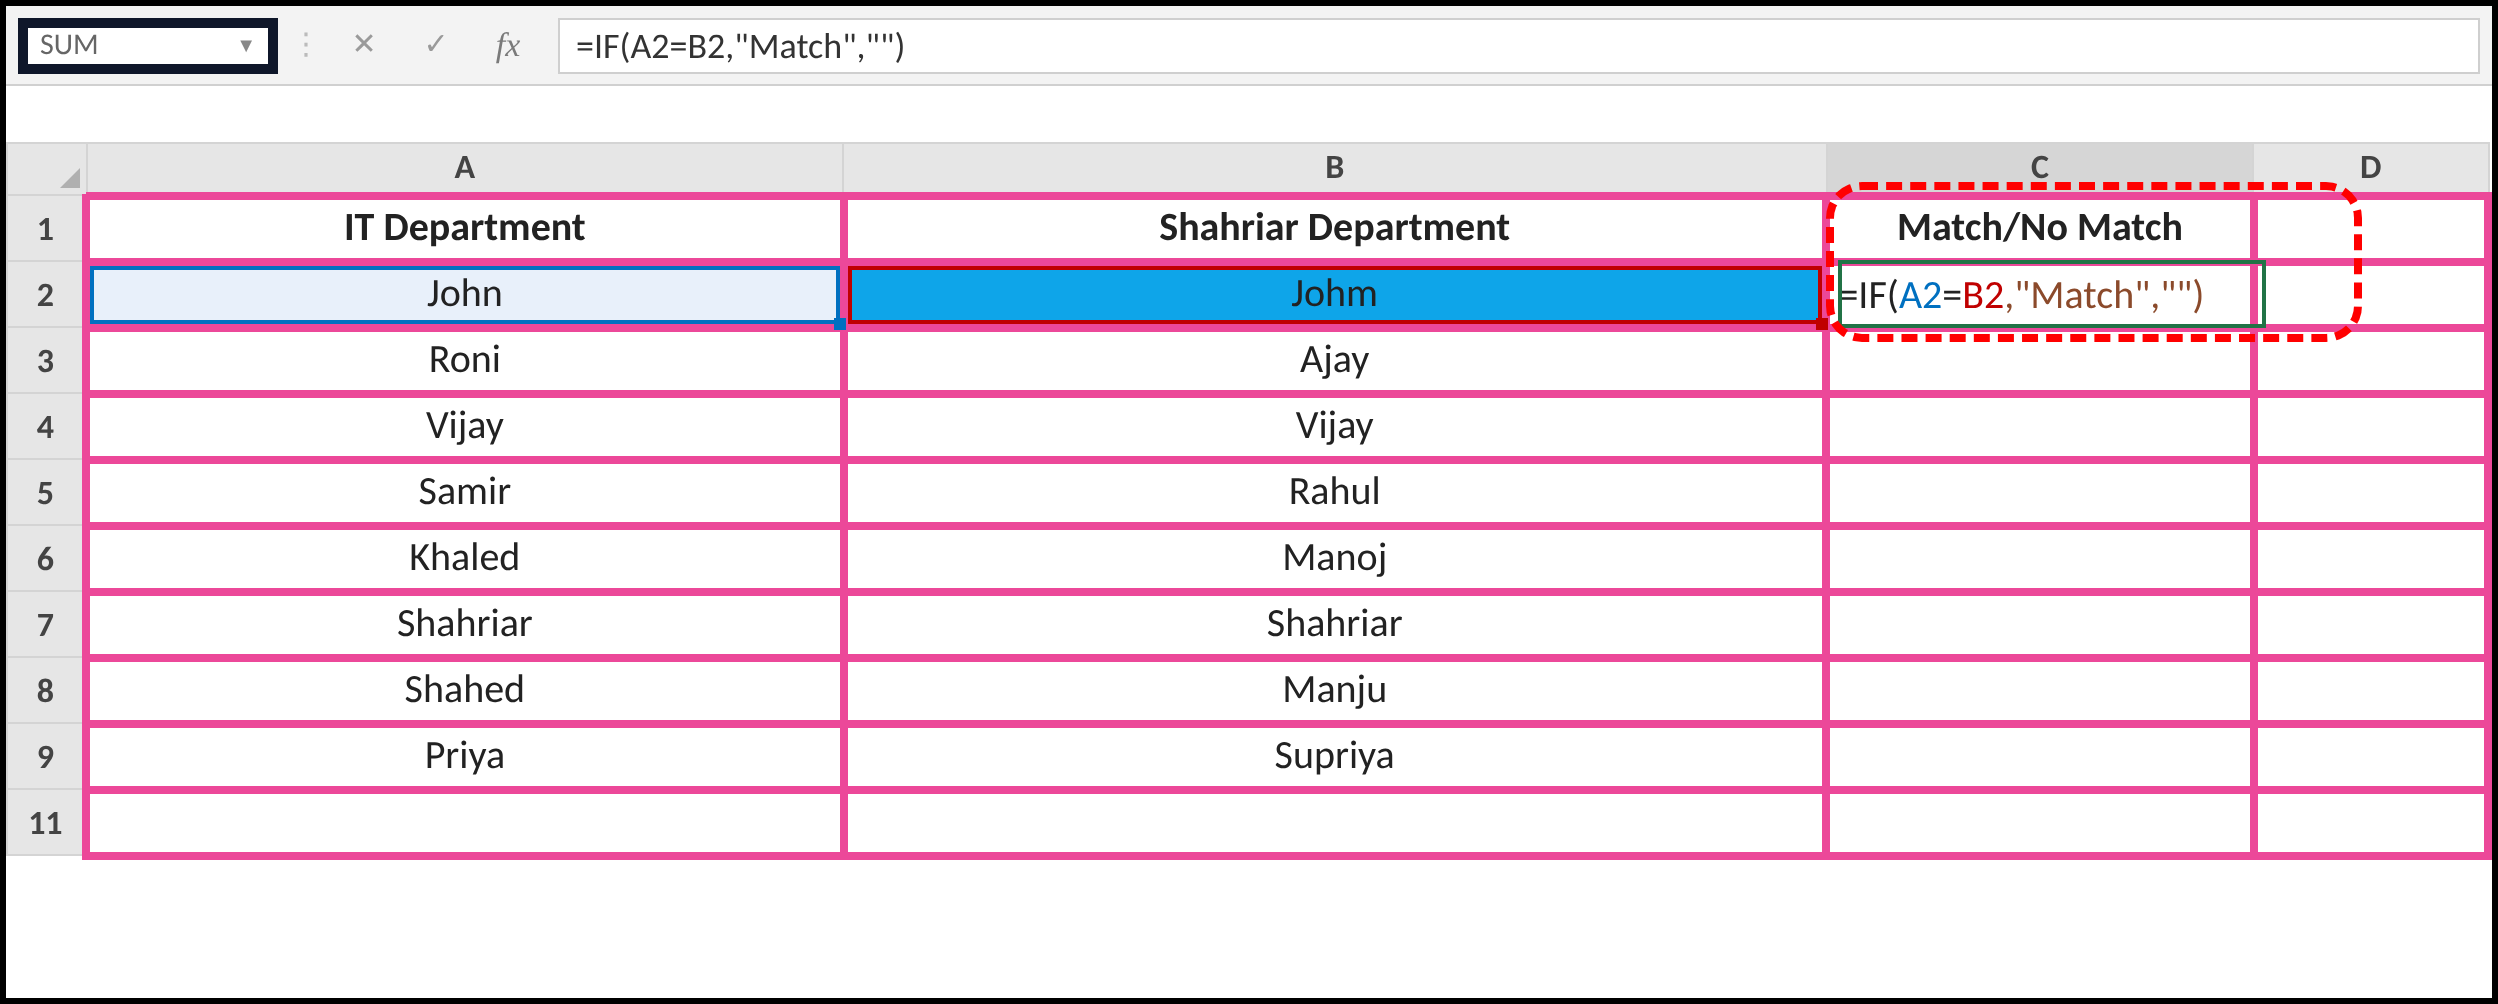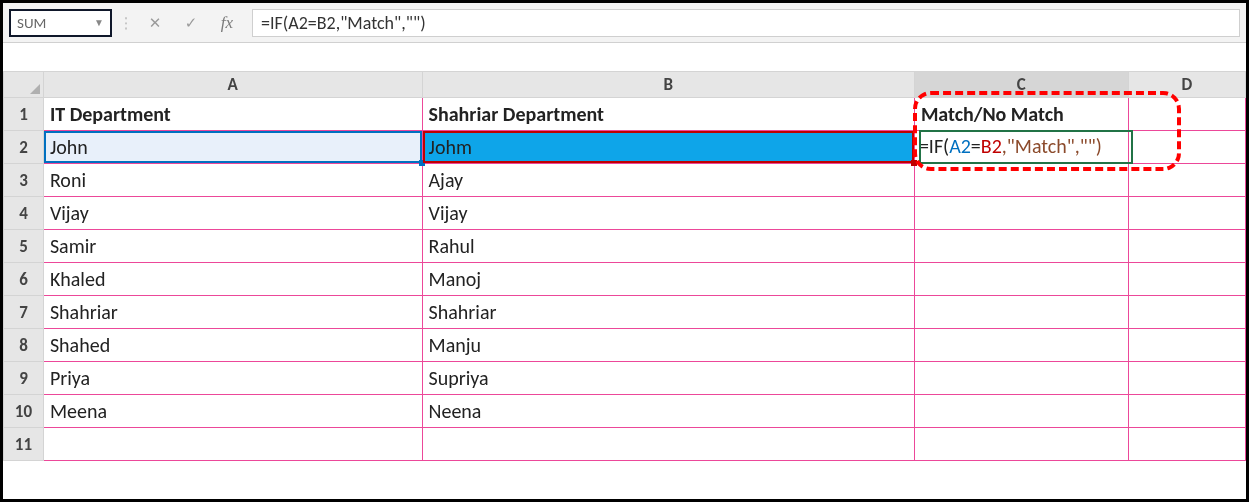--- a/index.html
+++ b/index.html
@@ -17,24 +17,24 @@
     display: flex;
     align-items: center;
     height: 40px;
     border-bottom: 1px solid #d0d0d0;
     background: #f3f3f3;
     padding: 0 6px;
     font-size: 15px;
     color: #555;
   }
   .name-box {
-    width: 103px;
+    width: 130px;
     height: 28px;
     background: #fff;
-    border: 2px solid #0f172a;
+    border: 5px solid #0f172a;
     display: flex;
     align-items: center;
     justify-content: space-between;
     padding: 0 6px;
     color: #666;
   }
   .name-box .chev {
     font-size: 10px;
     color: #888;
   }
@@ -105,28 +105,29 @@
   .col-C-hdr { background:#d6d6d6; }
   .row-hdr {
     background: #e6e6e6;
     border: 1px solid #d4d4d4;
     text-align: center;
     font-size: 17px;
     color: #444;
     width: 40px;
   }
   td.cell {
-    border: 1px solid #ec4899;
+    border: 4px solid #ec4899;
     font-size: 20px;
     color: #222;
     padding: 0 6px;
     height: 33px;
     white-space: nowrap;
     overflow: visible;
     position: relative;
+    text-align: center;
   }
   .hdr-bold { font-weight: 700; font-size: 21px; }
   
   .ref-blue {
     box-shadow: inset 0 0 0 2px #0070c0;
     background: #e8f0fa;
   }
   .ref-red {
     box-shadow: inset 0 0 0 2px #c00000;
     background: #0ea5e9;
@@ -245,27 +246,20 @@
           <td class="cell"></td>
         </tr>
   <tr>
           <th class="row-hdr">9</th>
           <td class="cell">Priya</td>
           <td class="cell">Supriya</td>
           <td class="cell"></td>
           <td class="cell"></td>
         </tr>
   <tr>
-          <th class="row-hdr">10</th>
-          <td class="cell">Meena</td>
-          <td class="cell">Neena</td>
-          <td class="cell"></td>
-          <td class="cell"></td>
-        </tr>
-  <tr>
           <th class="row-hdr">11</th>
           <td class="cell"></td>
           <td class="cell"></td>
           <td class="cell"></td>
           <td class="cell"></td>
         </tr>
 </tbody>
     </table>
 
 <div class="active-border" style="left:916px; top:87px; width:214px; height:34px;"></div>

